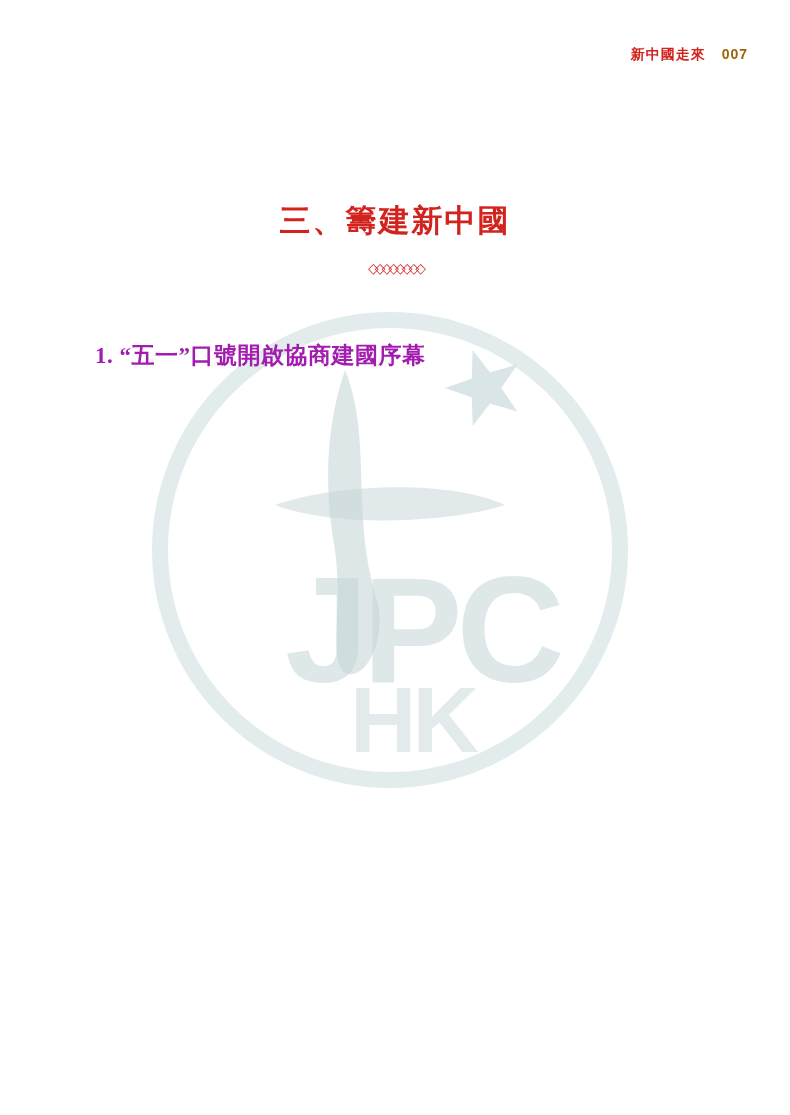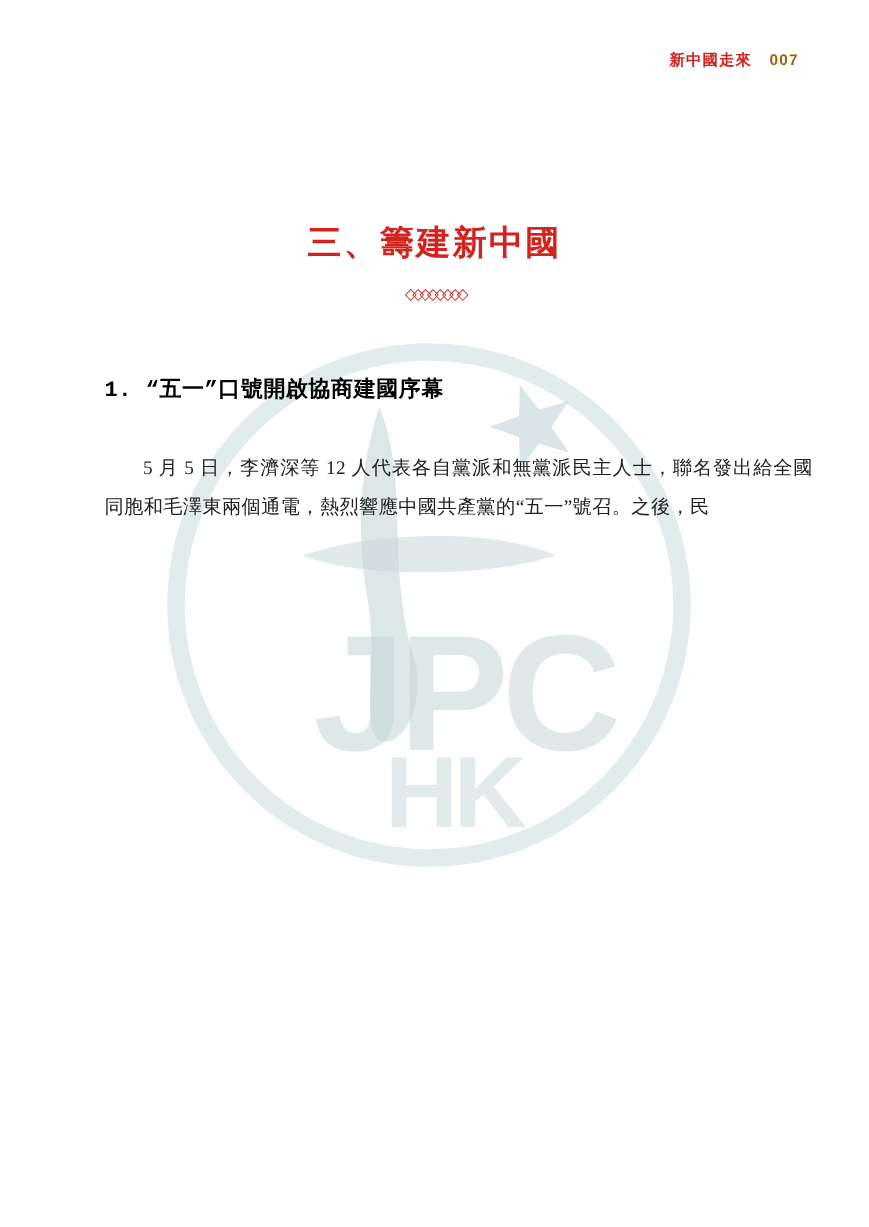--- a/index.html
+++ b/index.html
@@ -13,21 +13,21 @@
     font-family:"Liberation Serif","DejaVu Serif",serif;
   }
   
   .watermark {
     position:absolute; left:145px; top:300px;
     width:490px; height:500px;
     z-index:0; pointer-events:none;
   }
   
   .running-header {
-    position:absolute; top:46px; right:64px;
+    position:absolute; top:46px; right:42px;
     display:flex; align-items:baseline; gap:16px;
     font-family:"Liberation Sans","DejaVu Sans",sans-serif;
     font-weight:bold; font-size:14px;
     z-index:2;
   }
   .running-header .book-title { color:#d2231e; letter-spacing:1px; }
   .running-header .page-number { color:#a16207; letter-spacing:1px; }
   
   .chapter-title {
     position:absolute; top:200px; left:0; width:100%;
@@ -39,23 +39,23 @@
   }
   .section-divider {
     position:absolute; top:260px; left:0; width:100%;
     text-align:center;
     color:#d2231e; font-size:14px; letter-spacing:-4px;
     z-index:2;
   }
   
   .section-heading {
     position:absolute; top:340px; left:95px; width:644px;
-    font-family:Liberation Mono, monospace;
-    font-weight:bold; font-size:20px; letter-spacing:0.5px;
-    color:#000000;
+    font-family:Liberation Serif, serif;
+    font-weight:bold; font-size:23px; letter-spacing:0.5px;
+    color:#a21caf;
     z-index:2;
   }
   
   .body-text {
     position:absolute; top:408px; left:95px; width:644px;
     z-index:2;
   }
   .body-text p {
     font-size:17.5px; line-height:35px;
     text-align:justify; text-indent:2em;
@@ -82,16 +82,15 @@
     <span class="page-number">007</span>
   </div>
 
   <h1 class="chapter-title">三、籌建新中國</h1>
 
   <div class="section-divider">◇◇◇◇◇◇◇◇</div>
 
   <h2 class="section-heading">1. “五一”口號開啟協商建國序幕</h2>
 
   <div class="body-text">
-    <p>5 月 5 日，李濟深等 12 人代表各自黨派和無黨派民主人士，聯名發出給全國同胞和毛澤東兩個通電，熱烈響應中國共產黨的“五一”號召。之後，民</p>
   </div>
 
 </div>
 
 </body></html>

